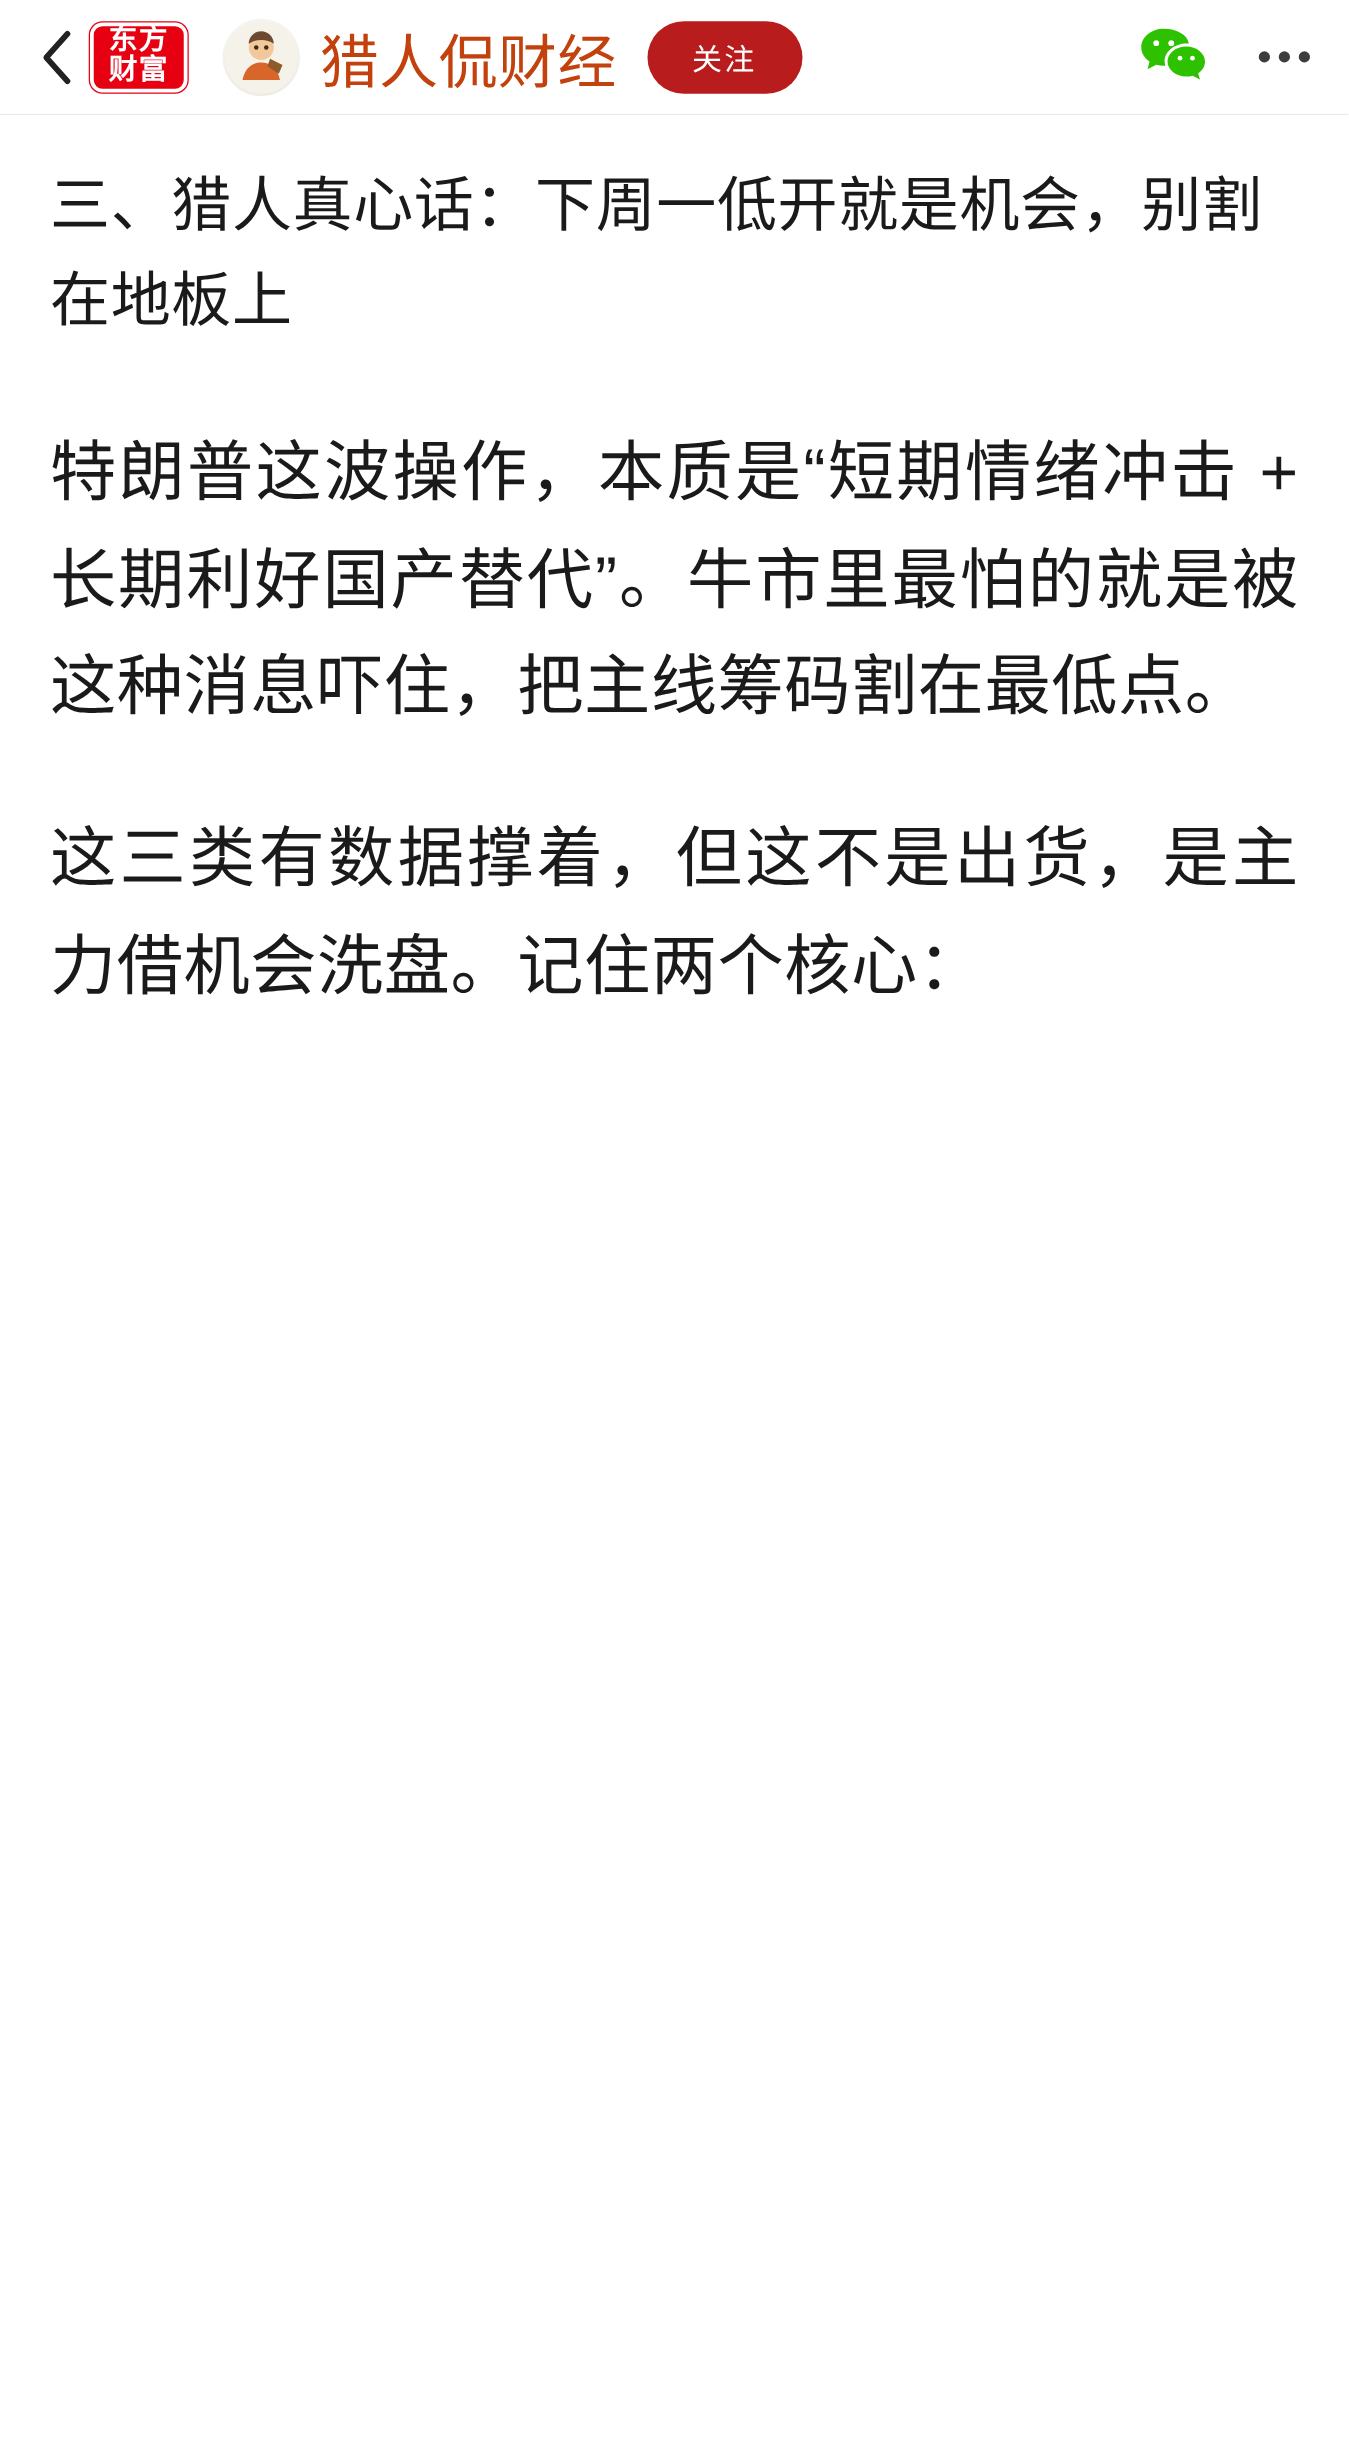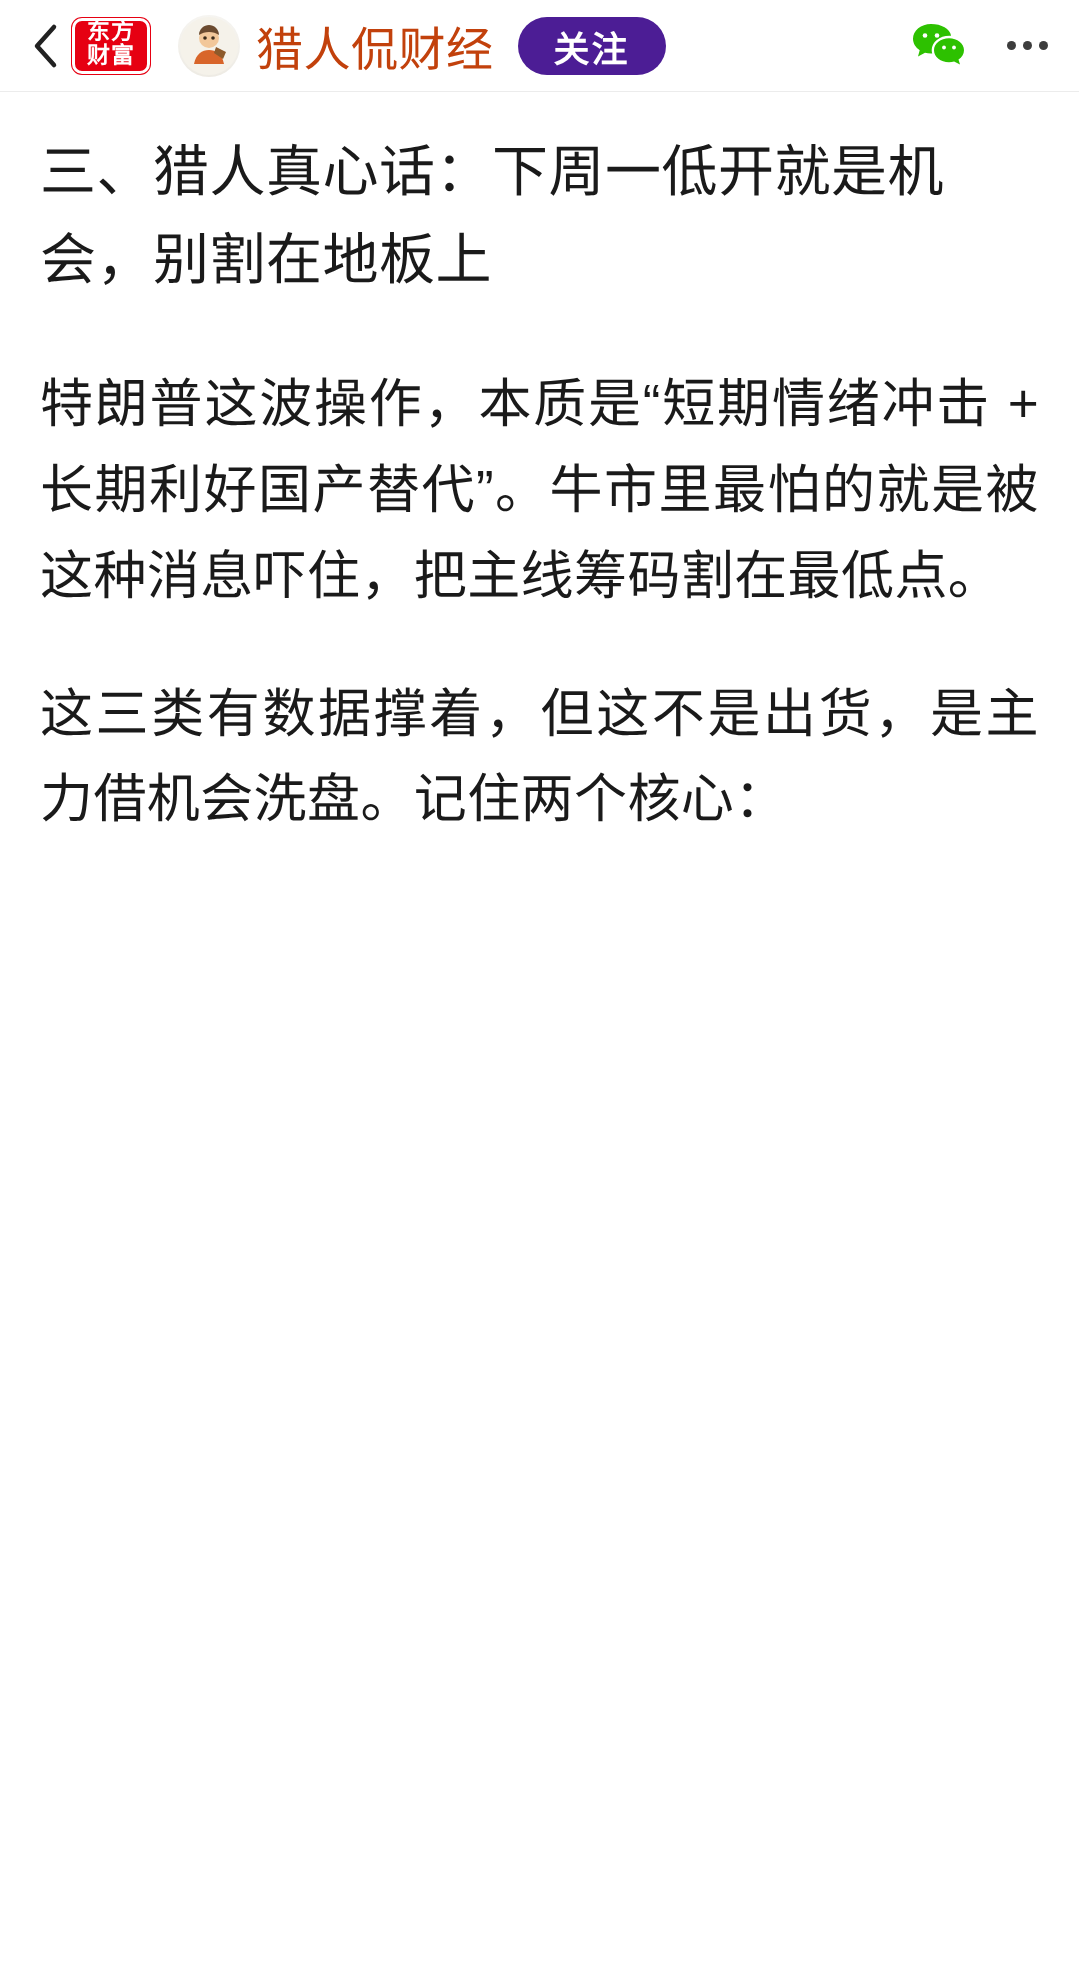--- a/index.html
+++ b/index.html
@@ -81,31 +81,30 @@
     font-size: 47px;
     font-weight: 400;
     color: #c2410c;
     white-space: nowrap;
     letter-spacing: 0.5px;
   }
 
   .follow-btn {
     flex: 0 0 auto;
     margin-left: 24px;
-    background: #4c1d95;
+    background: #b91c1c;
     color: #ffffff;
-    font-size: 36px;
+    font-size: 24px;
     border: none;
     border-radius: 999px;
     height: 58px;
     padding: 0 36px;
     cursor: pointer;
     font-family: inherit;
     letter-spacing: 2px;
-    font-weight: bold;
   }
 
   .topbar-right {
     margin-left: auto;
     display: flex;
     align-items: center;
     gap: 34px;
   }
   .wechat-icon { width: 58px; height: 52px; display: flex; align-items: center; justify-content: center; cursor: pointer; }
   .more-icon {
@@ -124,21 +123,21 @@
     border-radius: 50%;
     background: #3d3d3d;
   }
 
   
   .article {
     padding: 36px 40px 60px 40px;
   }
   .article h2 {
     margin: 0 0 56px 0;
-    font-size: 56px;
+    font-size: 48px;
     font-weight: 400;
     line-height: 1.58;
     color: #1a1a1a;
     letter-spacing: 0.5px;
   }
   .article p {
     margin: 0 0 52px 0;
     font-size: 53px;
     line-height: 1.62;
     color: #1a1a1a;

